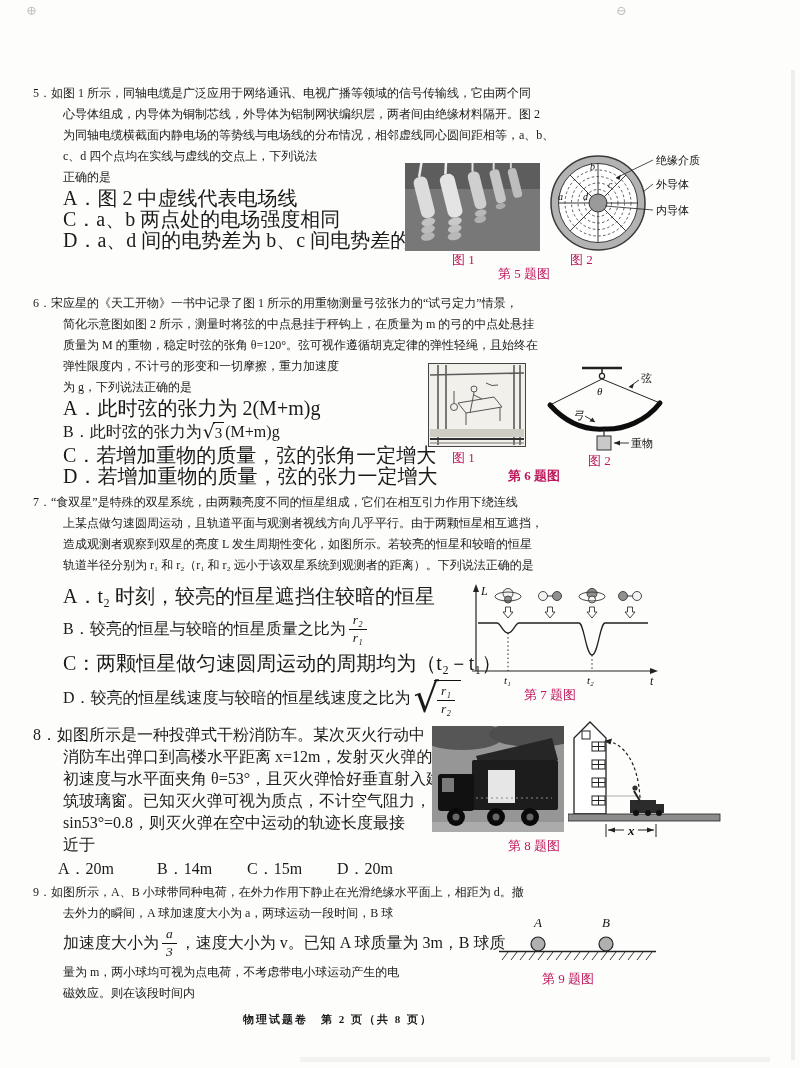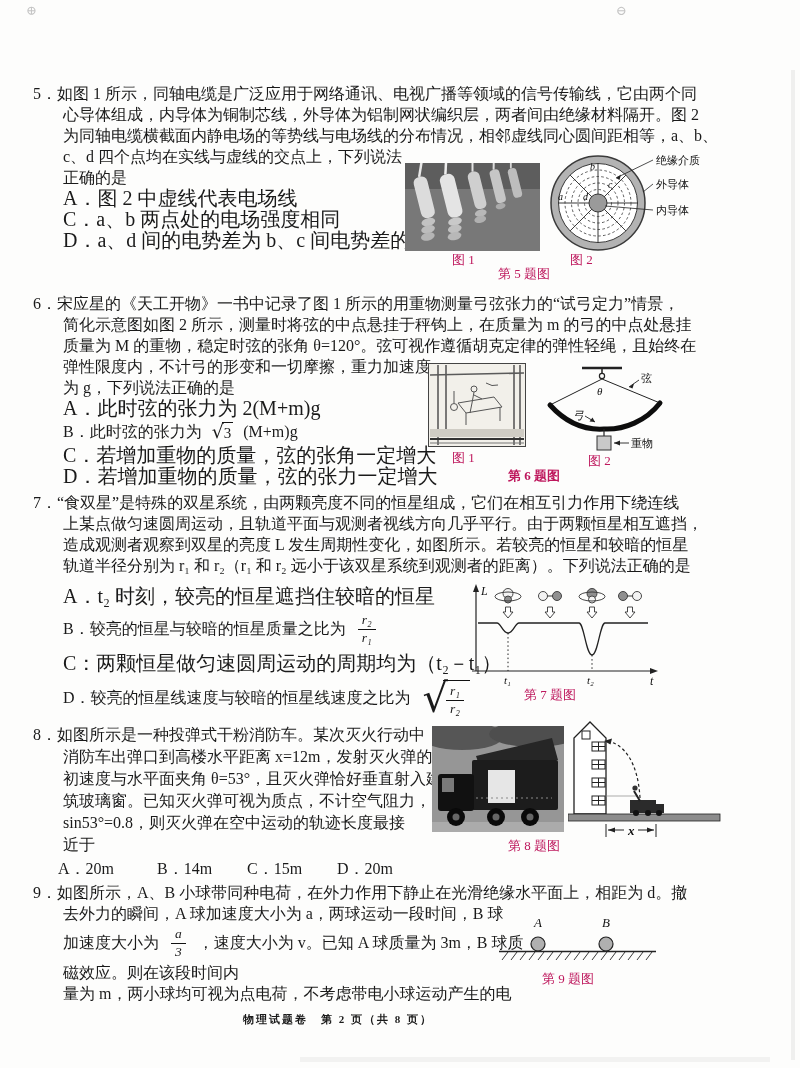--- a/index.html
+++ b/index.html
@@ -1,23 +1,23 @@
 <!DOCTYPE html>
 <html><head>
 <meta charset="utf-8">
 <style>
   html,body{margin:0;padding:0;background:#e8e8e8;}
   #page{position:relative;width:800px;height:1068px;background:#fdfdfc;overflow:hidden;
         font-family:"Liberation Serif","DejaVu Serif",serif;color:#1a1a1a;}
   .q{position:absolute;}
-  .ln{height:21px;line-height:21px;font-size:16px;white-space:nowrap;}
+  .ln{height:21px;line-height:21px;font-size:12px;white-space:nowrap;}
   .ln22{height:22px;line-height:22px;font-size:16px;white-space:nowrap;}
   .ind{padding-left:30px;}
   .opt{height:21px;line-height:21px;padding-left:30px;font-size:20px;white-space:nowrap;}
-  .opt-tall{display:flex;align-items:center;padding-left:30px;font-size:16px;white-space:nowrap;gap:9px;}
+  .opt-tall{display:flex;align-items:center;padding-left:30px;font-size:16px;white-space:nowrap;}
   .frac{display:inline-flex;flex-direction:column;align-items:center;line-height:1.1;
         font-size:13.5px;font-style:italic;margin:0 3px;vertical-align:middle;}
   .frac .num{border-bottom:1px solid #111;padding:0 4px 1px 4px;}
   .frac .den{padding-top:1px;}
   .sqrt{display:inline-flex;align-items:center;margin-left:3px;}
   .sqrt .rad{font-size:40px;line-height:.8;font-family:"DejaVu Sans",sans-serif;}
   .sqrt .inner{border-top:1.6px solid #111;padding:3px 6px 0 3px;margin-left:-5px;}
   .sqrt-sm{display:inline-flex;align-items:flex-start;margin:0 1px;}
   .sqrt-sm .rad{font-size:19px;line-height:1;font-family:"DejaVu Sans",sans-serif;}
   .sqrt-sm .inner{border-top:1.3px solid #111;padding:1px 2px 0 2px;margin-left:-2px;font-size:15px;line-height:18px;}
@@ -347,22 +347,22 @@
     <div class="ln">9．如图所示，A、B 小球带同种电荷，在外力作用下静止在光滑绝缘水平面上，相距为 d。撤</div>
     <div class="ln ind">去外力的瞬间，A 球加速度大小为 a，两球运动一段时间，B 球</div>
     <div class="opt-tall" style="height:38px;padding-left:30px;">
       <span>加速度大小为</span>
       <span class="frac">
         <span class="num">a</span>
         <span class="den">3</span>
       </span>
       <span>，速度大小为 v。已知 A 球质量为 3m，B 球质</span>
     </div>
+    <div class="ln ind">量为 m，两小球均可视为点电荷，不考虑带电小球运动产生的电</div>
     <div class="ln ind">磁效应。则在该段时间内</div>
-    <div class="ln ind">量为 m，两小球均可视为点电荷，不考虑带电小球运动产生的电</div>
   </div>
 
   <div class="fig" style="left:498px;top:914px;">
     <svg width="165" height="52">
       <text x="36" y="13" font-size="13" font-style="italic" fill="#111">A</text>
       <text x="104" y="13" font-size="13" font-style="italic" fill="#111">B</text>
       <circle cx="40" cy="30" r="7" fill="#b0b0b0" stroke="#222" stroke-width="1.2"></circle>
       <circle cx="108" cy="30" r="7" fill="#b0b0b0" stroke="#222" stroke-width="1.2"></circle>
       <line x1="1" y1="37.5" x2="158" y2="37.5" stroke="#222" stroke-width="1.5"></line>
       <g stroke="#222" stroke-width="0.9">

